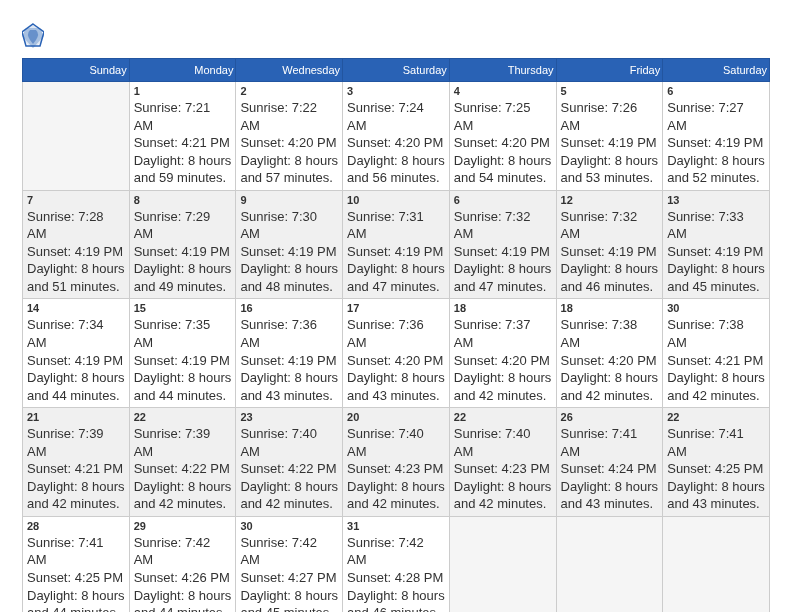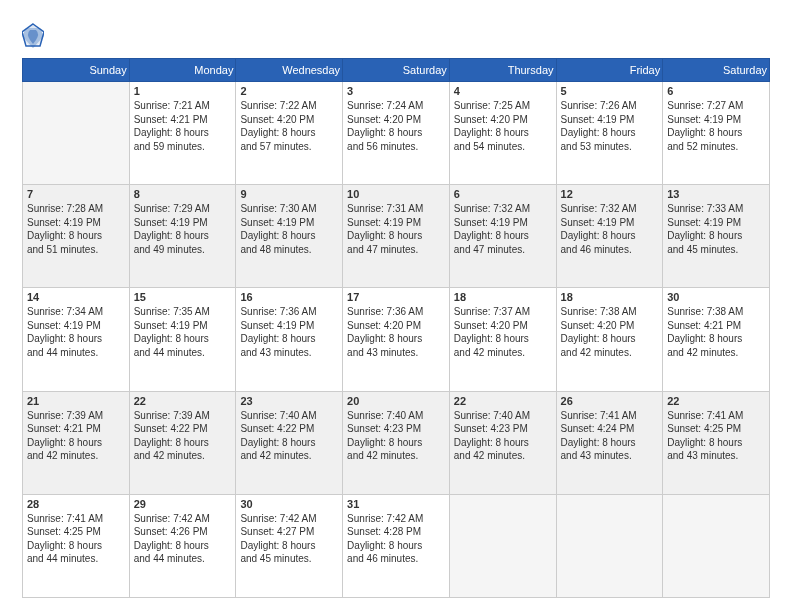--- a/index.html
+++ b/index.html
@@ -89,21 +89,21 @@
       background: #f5f5f5;
     }
     .day-num {
       font-size: 11px;
       font-weight: bold;
       color: #333;
       display: block;
       margin-bottom: 2px;
     }
     .cell-info {
-      font-size: 10px;
+      font-size: 13px;
       color: #333;
       line-height: 1.35;
     }
     .row-shaded td {
       background: #f0f0f0;
     }
   </style>
 </head>
 <body>
 

